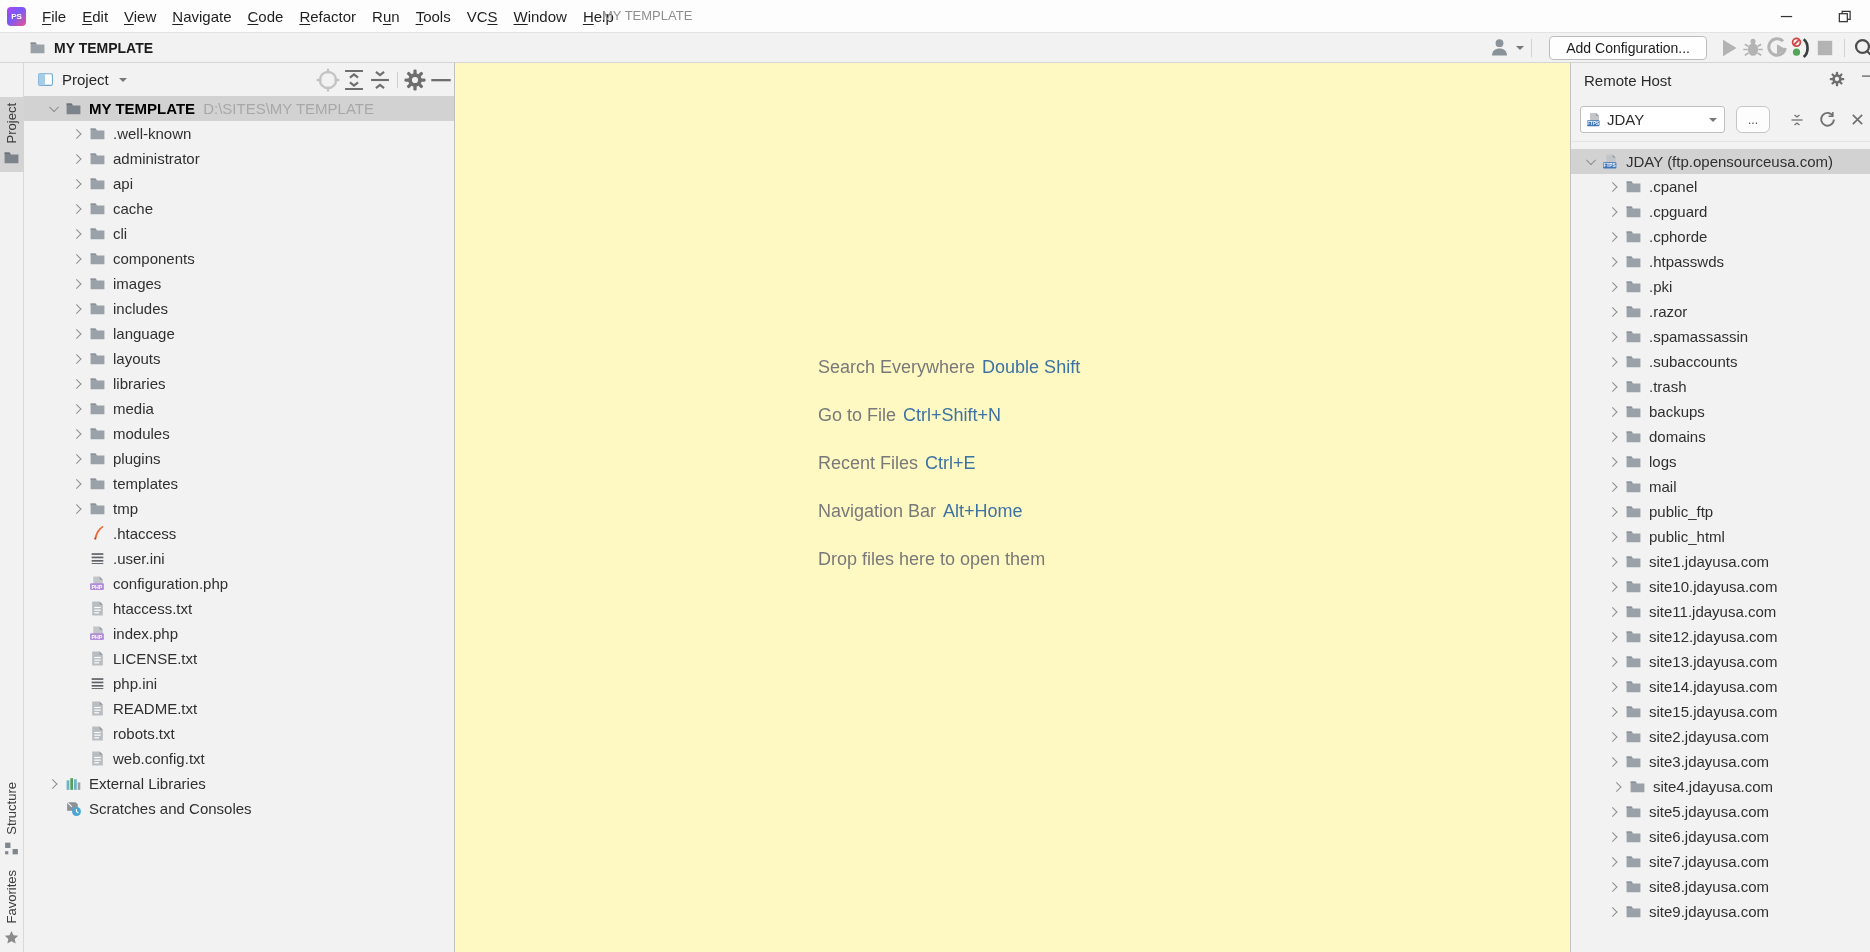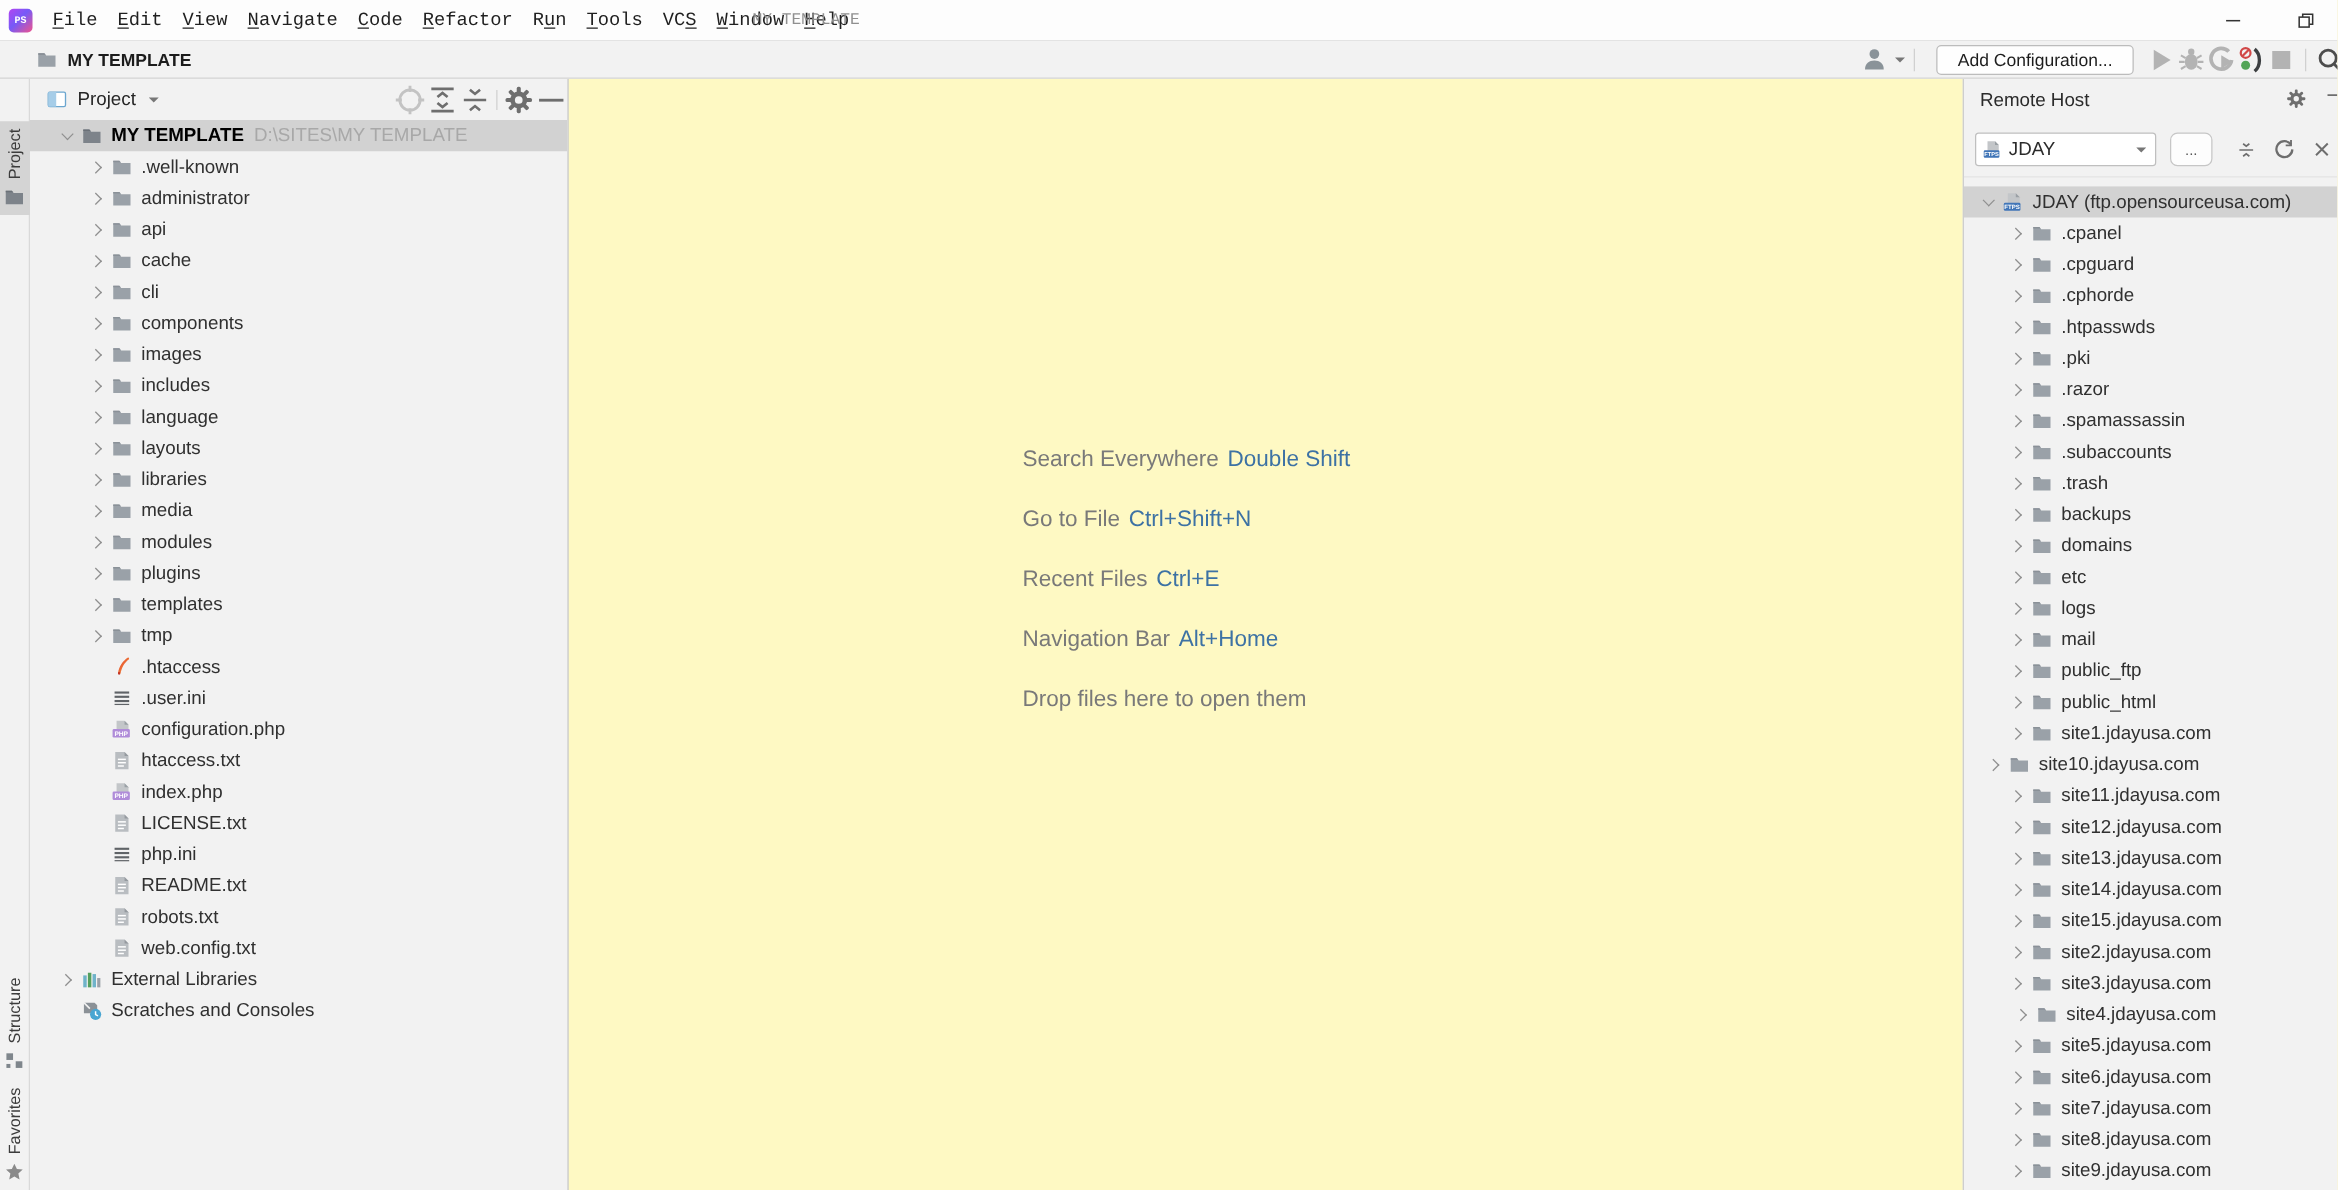--- a/index.html
+++ b/index.html
@@ -1,21 +1,21 @@
 <!DOCTYPE html>
 <html><head>
 <meta charset="utf-8">
 <style>
   * { margin:0; padding:0; box-sizing:border-box; }
   html,body { width:1870px; height:952px; overflow:hidden; }
   body { font-family:"Liberation Sans", sans-serif; background:#f2f2f2; color:#2d2d2d; }
   .app { width:1870px; height:952px; display:flex; flex-direction:column; overflow:hidden; }
 
   
-  .titlebar { height:33px; background:#fdfdfd; display:flex; align-items:center; border-bottom:1px solid #e3e3e3; position:relative; flex:none;font-family:Liberation Mono, monospace; }
+  .titlebar { height:33px; background:#fdfdfd; display:flex; align-items:center; border-bottom:1px solid #e3e3e3; position:relative; flex:none; }
   .logo { width:19px; height:19px; border-radius:4px; margin:0 8px 0 7px; background:linear-gradient(135deg,#b345f1 0%,#765af8 45%,#f0538c 100%); color:#fff; font-size:8px; font-weight:bold; display:flex; align-items:center; justify-content:center; letter-spacing:0; }
   .menus { display:flex; align-items:center; }
   .menu-item { padding:4px 8px; font-size:15px; color:#1f1f1f; cursor:default; }
   .menu-item u { text-underline-offset:2px; }
   .tb-title { position:absolute; left:602px; top:8px; font-size:13px; color:#8f8f8f; }
   .winbtns { position:absolute; right:18px; top:0; height:33px; display:flex; align-items:center; gap:42px; }
   .winbtn { width:16px; height:16px; display:flex; align-items:center; justify-content:center; color:#333; }
 
   
   .toolbar { height:30px; background:#f2f2f2; border-bottom:1px solid #d4d4d4; display:flex; align-items:center; flex:none; position:relative; }
@@ -819,30 +819,20 @@
             <span class="row-name">domains</span>
           </div>
           <div class="tree-row" style="padding-left: 33px;">
             <span class="chev chev-right"></span>
             <span class="icon-slot">
               <svg viewBox="0 0 16 16">
                 <path d="M1.5 3.4h4.6l1.4 1.7h7v8.4h-13z" fill="#9aa1a8"></path>
                 <path d="M1.5 3.4h4.6l1 1.2H1.5z" fill="#8a9198"></path>
               </svg>
             </span>
-            <span class="row-name">etc</span>
-          </div>
-          <div class="tree-row" style="padding-left: 33px;">
-            <span class="chev chev-right"></span>
-            <span class="icon-slot">
-              <svg viewBox="0 0 16 16">
-                <path d="M1.5 3.4h4.6l1.4 1.7h7v8.4h-13z" fill="#9aa1a8"></path>
-                <path d="M1.5 3.4h4.6l1 1.2H1.5z" fill="#8a9198"></path>
-              </svg>
-            </span>
             <span class="row-name">logs</span>
           </div>
           <div class="tree-row" style="padding-left: 33px;">
             <span class="chev chev-right"></span>
             <span class="icon-slot">
               <svg viewBox="0 0 16 16">
                 <path d="M1.5 3.4h4.6l1.4 1.7h7v8.4h-13z" fill="#9aa1a8"></path>
                 <path d="M1.5 3.4h4.6l1 1.2H1.5z" fill="#8a9198"></path>
               </svg>
             </span>
@@ -871,21 +861,21 @@
           <div class="tree-row" style="padding-left: 33px;">
             <span class="chev chev-right"></span>
             <span class="icon-slot">
               <svg viewBox="0 0 16 16">
                 <path d="M1.5 3.4h4.6l1.4 1.7h7v8.4h-13z" fill="#9aa1a8"></path>
                 <path d="M1.5 3.4h4.6l1 1.2H1.5z" fill="#8a9198"></path>
               </svg>
             </span>
             <span class="row-name">site1.jdayusa.com</span>
           </div>
-          <div class="tree-row" style="padding-left: 15px;">
+          <div class="tree-row" style="padding-left: 33px;">
             <span class="chev chev-right"></span>
             <span class="icon-slot">
               <svg viewBox="0 0 16 16">
                 <path d="M1.5 3.4h4.6l1.4 1.7h7v8.4h-13z" fill="#9aa1a8"></path>
                 <path d="M1.5 3.4h4.6l1 1.2H1.5z" fill="#8a9198"></path>
               </svg>
             </span>
             <span class="row-name">site10.jdayusa.com</span>
           </div>
           <div class="tree-row" style="padding-left: 33px;">

